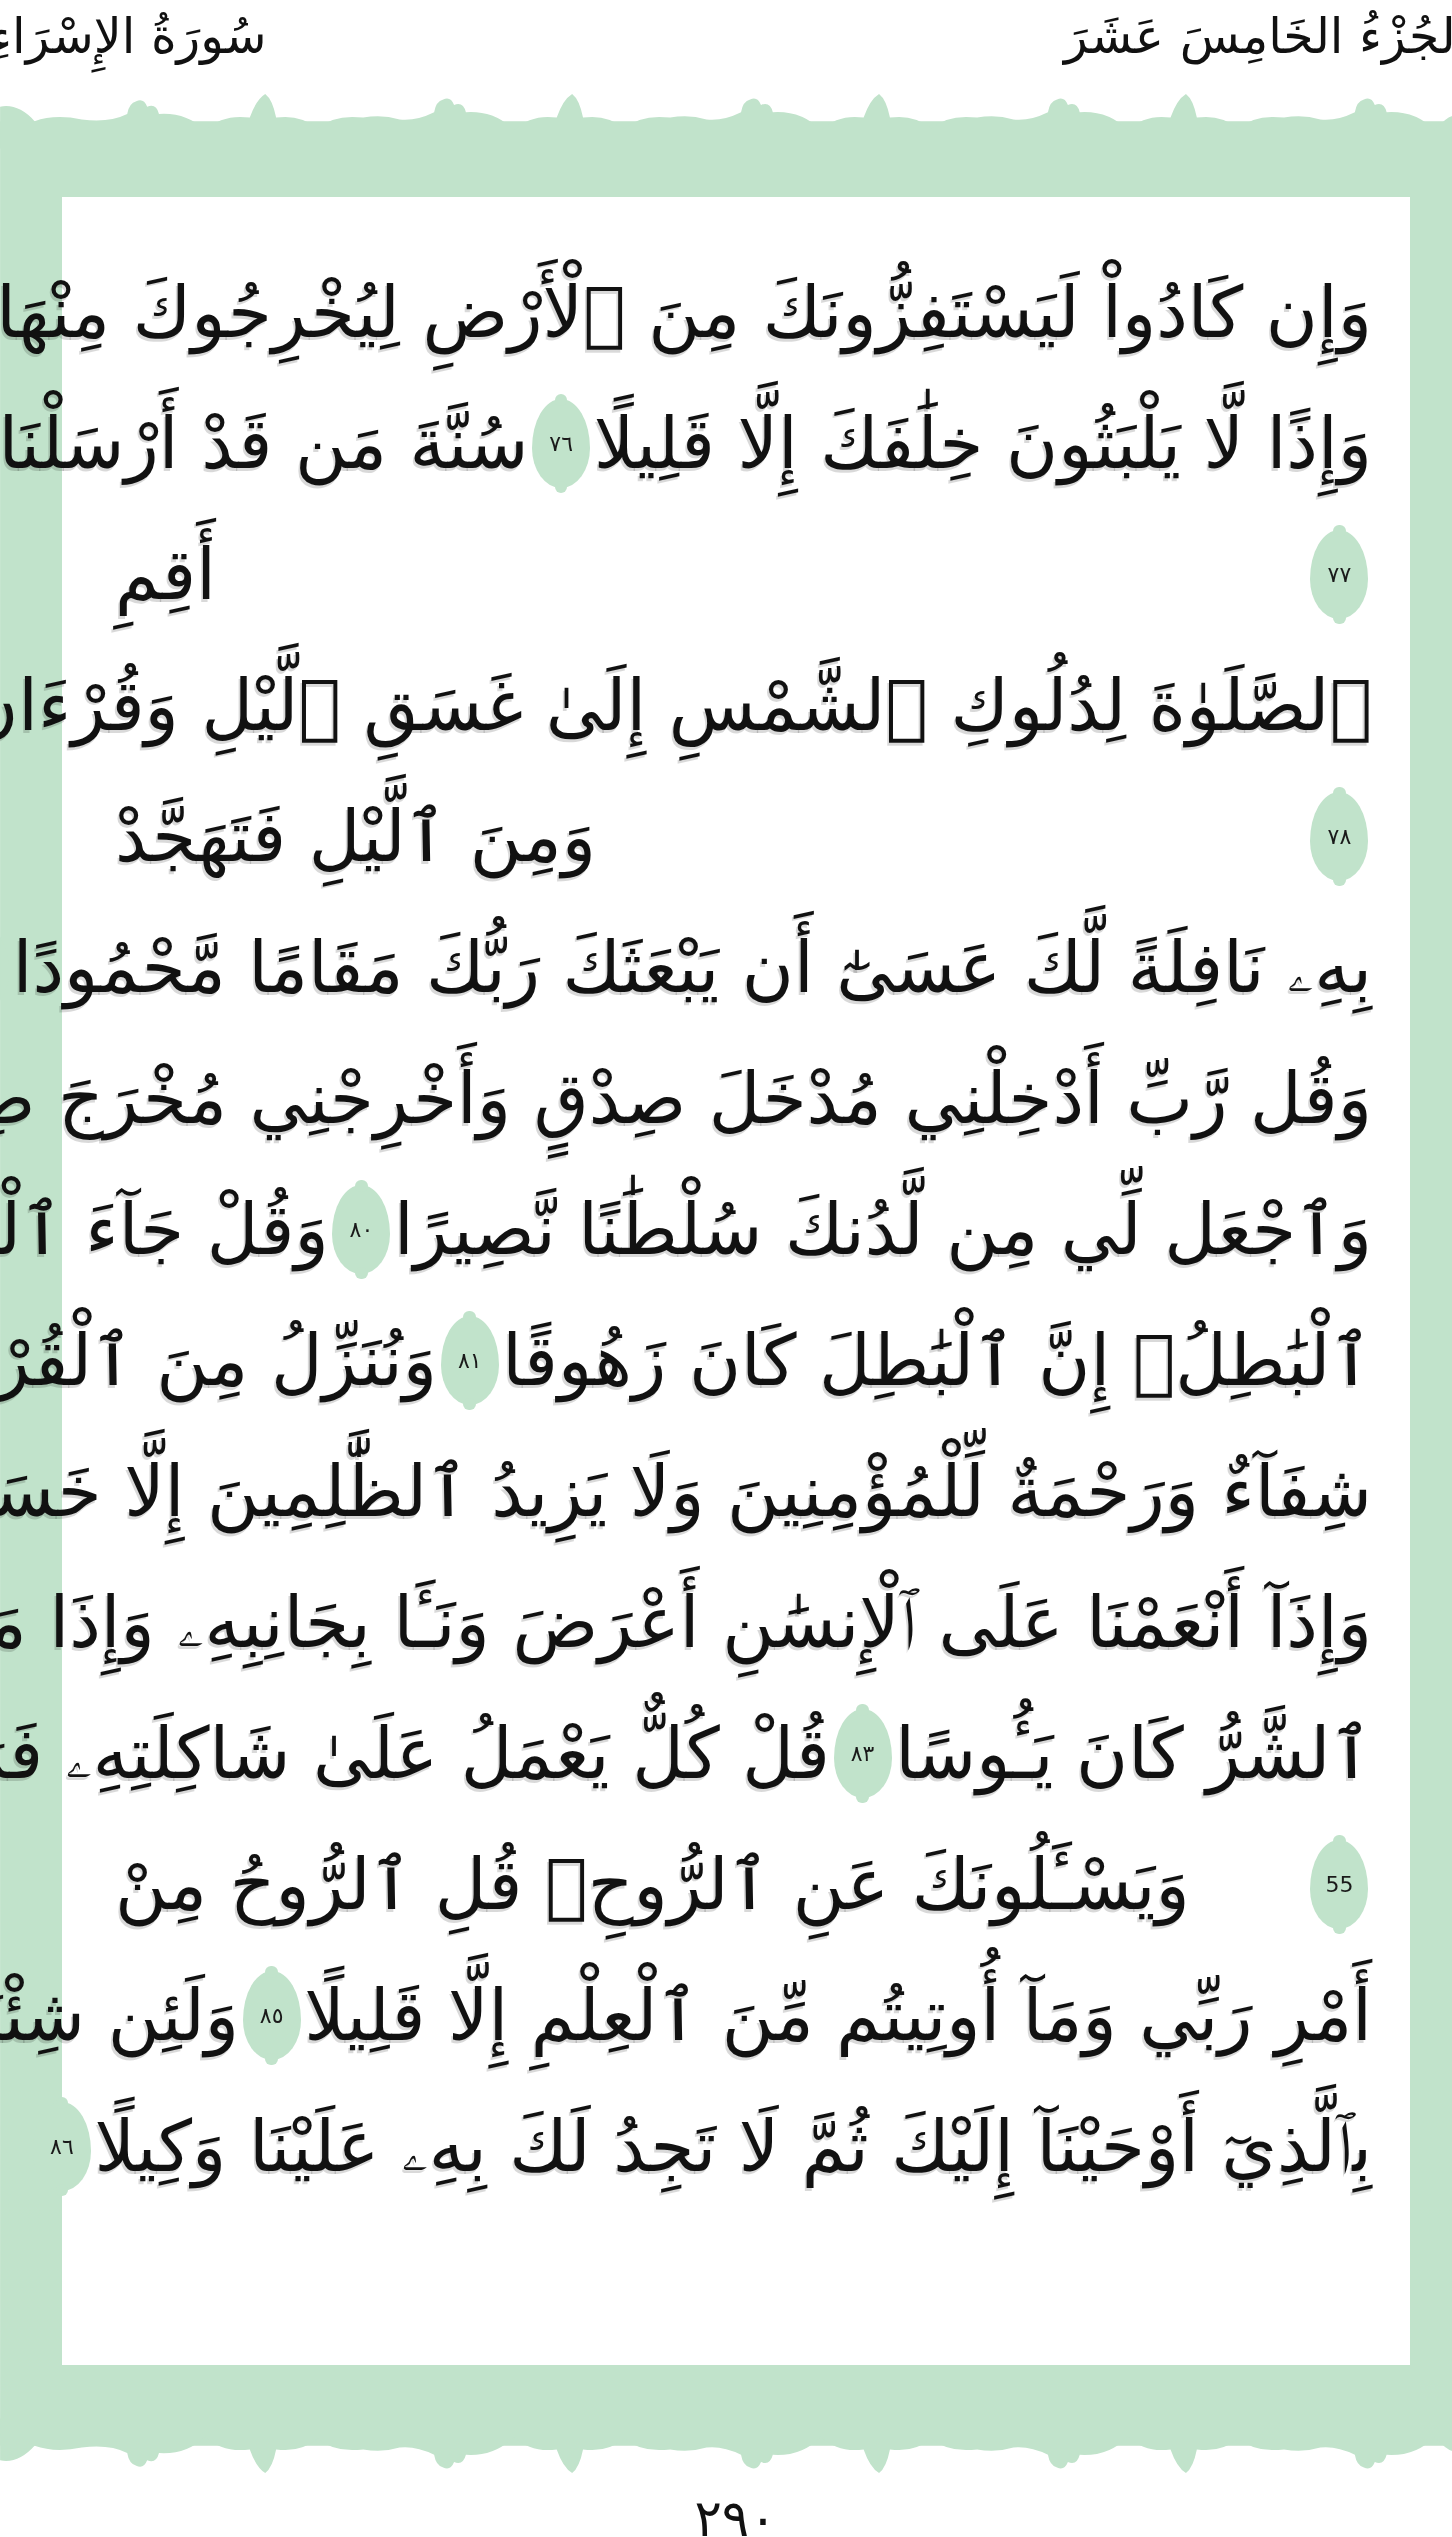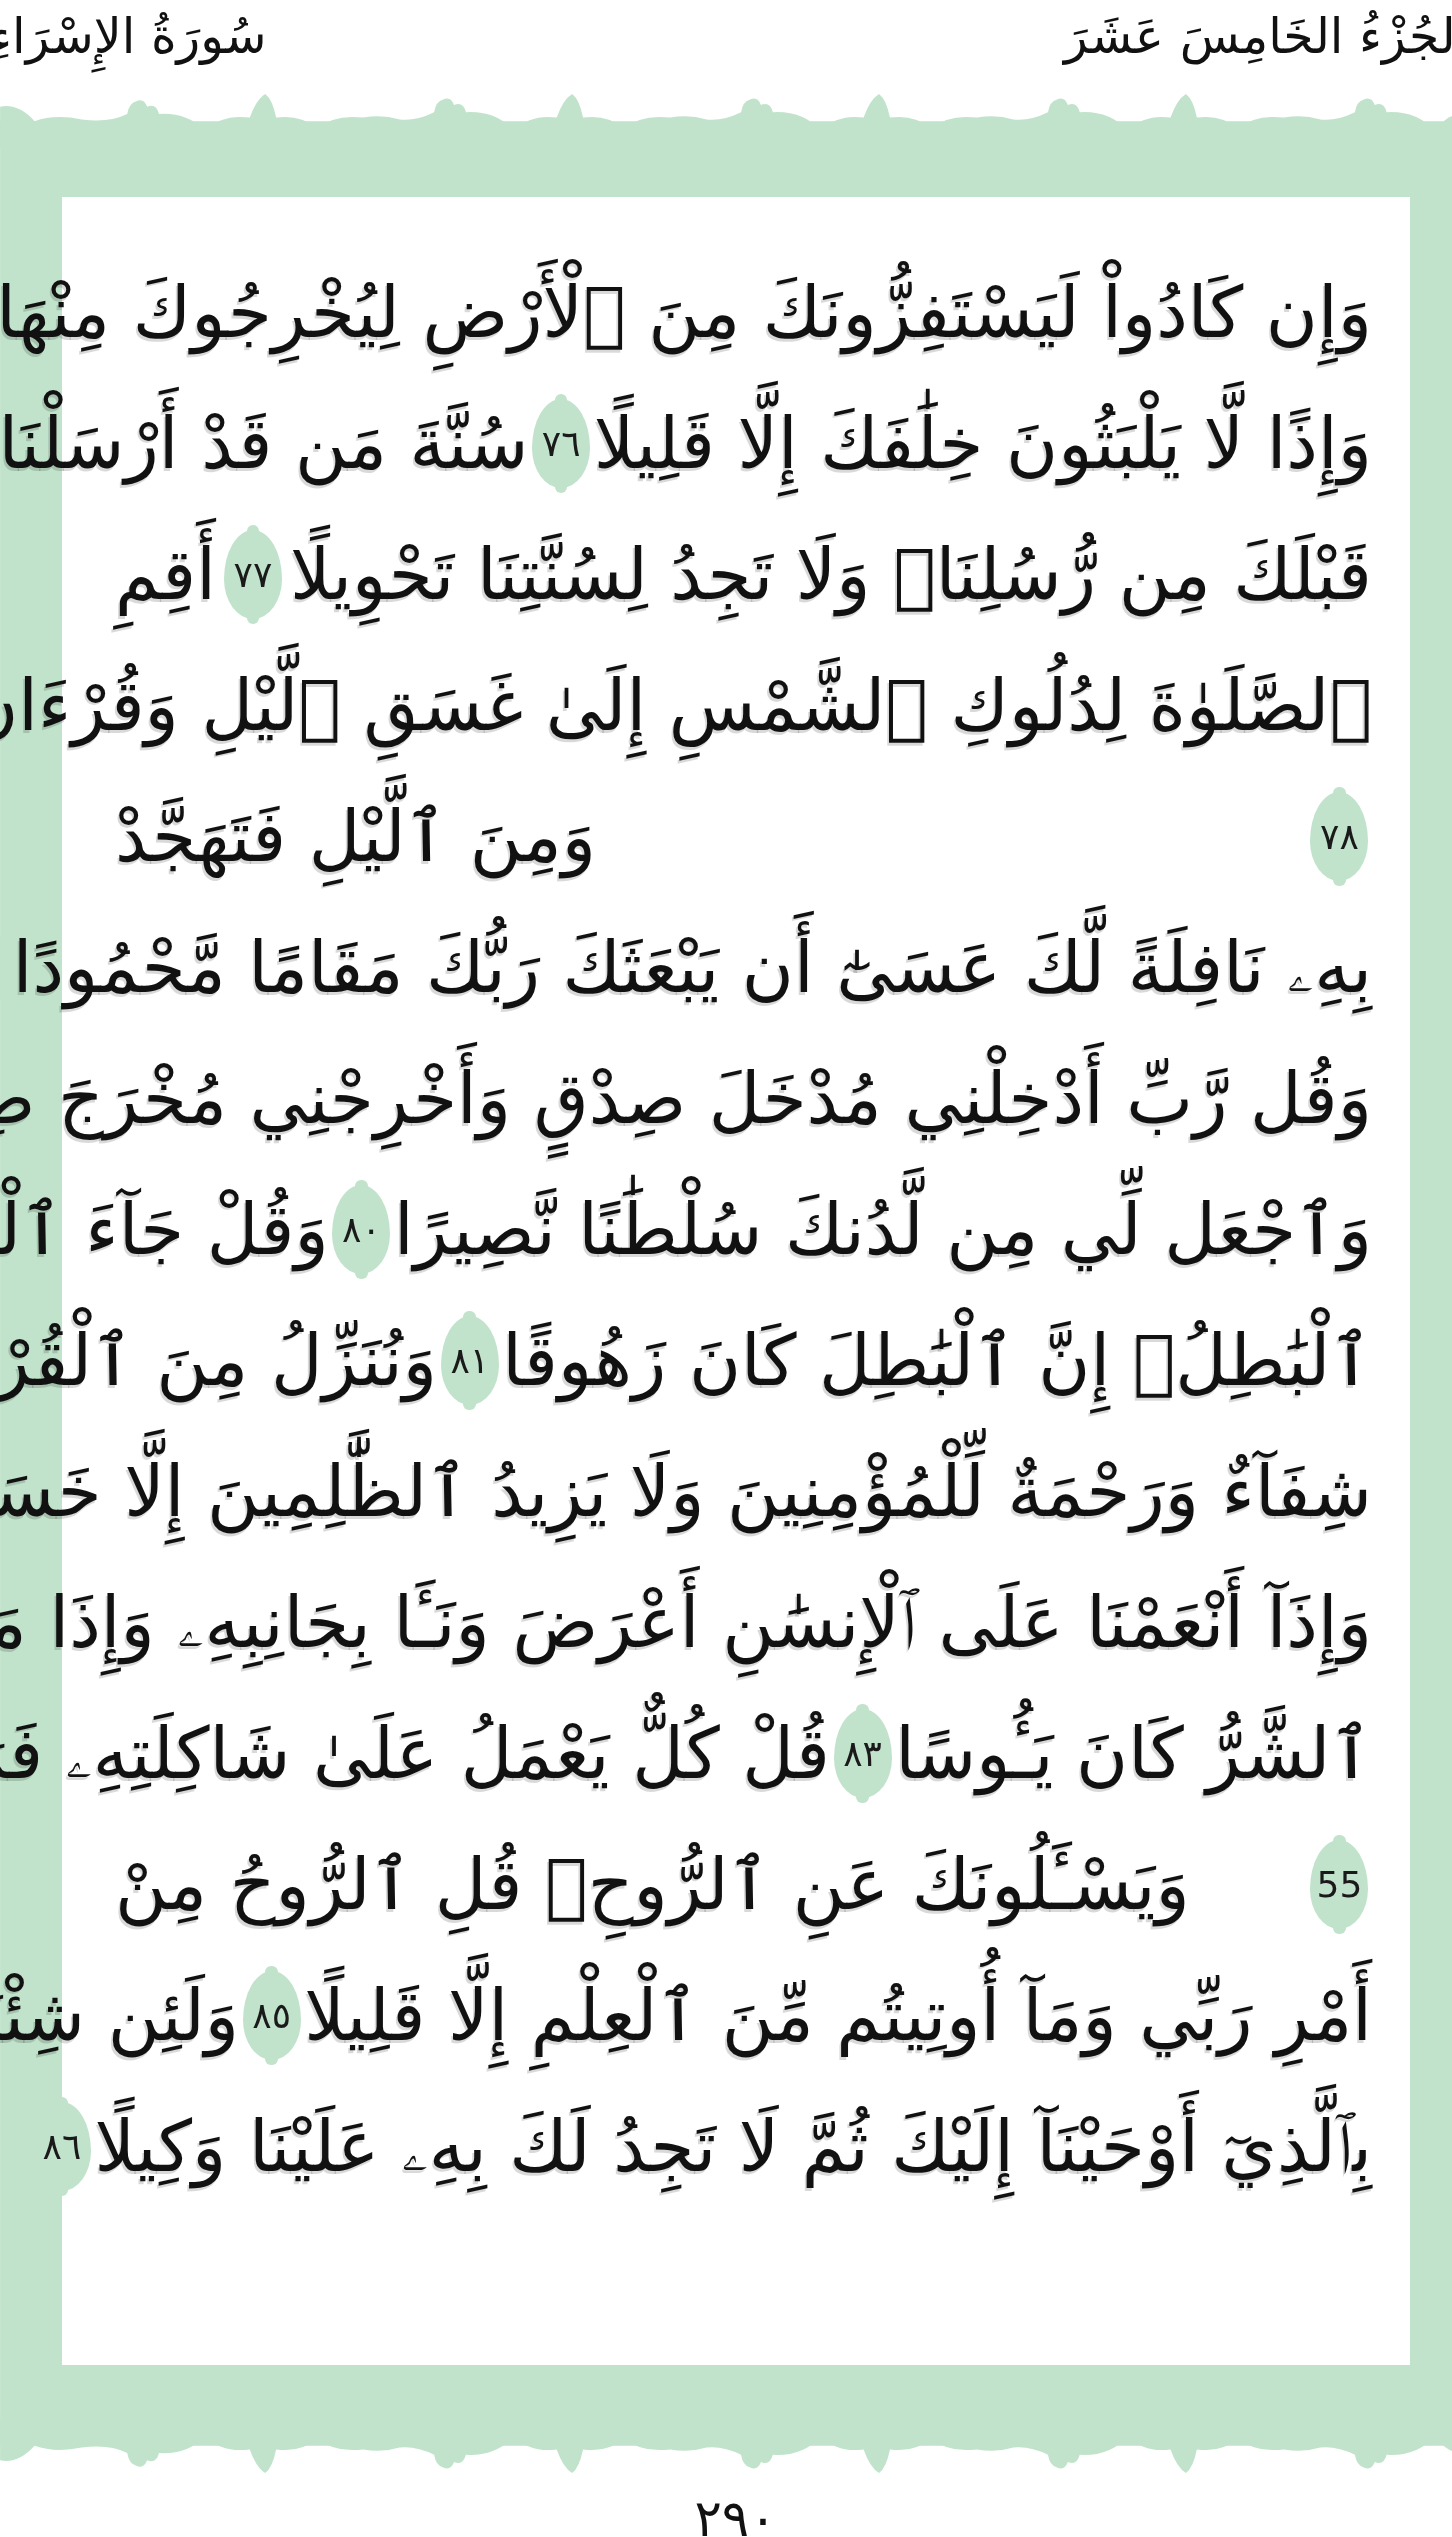--- a/index.html
+++ b/index.html
@@ -33,21 +33,21 @@
     font-size: 71px; line-height: 1; white-space: nowrap;
     font-family: "DejaVu Sans", sans-serif; color: #111;
     text-shadow: -1.8px 2.7px 0 rgba(0,0,0,0.15);
   }
   .seg { display: inline-block; }
   .marker {
     display: inline-flex; align-items: center; justify-content: center;
     width: 58px; height: 89px; flex: 0 0 auto;
     background: #c1e3cb;
     border-radius: 50% 50% 50% 50% / 55% 55% 45% 45%;
-    font-size: 36px; color: #1a1a1a; text-shadow: none;
+    font-size: 22px; color: #1a1a1a; text-shadow: none;
     position: relative; margin: 0 3.6px;
   }
   .marker::before, .marker::after {
     content: ""; position: absolute; left: 50%; width: 12.7px; height: 12.7px;
     margin-left: -6.4px; background: #c1e3cb; border-radius: 50%;
   }
   .marker::before { top: -5.4px; }
   .marker::after { bottom: -5.4px; }
 
   .page-number {
@@ -111,21 +111,20 @@
       <span class="seg">وَإِن كَادُواْ لَيَسْتَفِزُّونَكَ مِنَ ٱلْأَرْضِ لِيُخْرِجُوكَ مِنْهَاۖ</span>
     </div>
 
     <div class="line">
       <span class="seg">وَإِذًا لَّا يَلْبَثُونَ خِلَٰفَكَ إِلَّا قَلِيلًا</span>
       <span class="marker">٧٦</span>
       <span class="seg">سُنَّةَ مَن قَدْ أَرْسَلْنَا</span>
     </div>
 
     <div class="line">
-      <span class="seg">قَبْلَكَ مِن رُّسُلِنَاۖ وَلَا تَجِدُ لِسُنَّتِنَا تَحْوِيلًا</span>
       <span class="marker">٧٧</span>
       <span class="seg">أَقِمِ</span>
     </div>
 
     <div class="line">
       <span class="seg">ٱلصَّلَوٰةَ لِدُلُوكِ ٱلشَّمْسِ إِلَىٰ غَسَقِ ٱلَّيْلِ وَقُرْءَانَ ٱلْفَجْرِۖ</span>
     </div>
 
     <div class="line">
       <span class="marker">٧٨</span>

